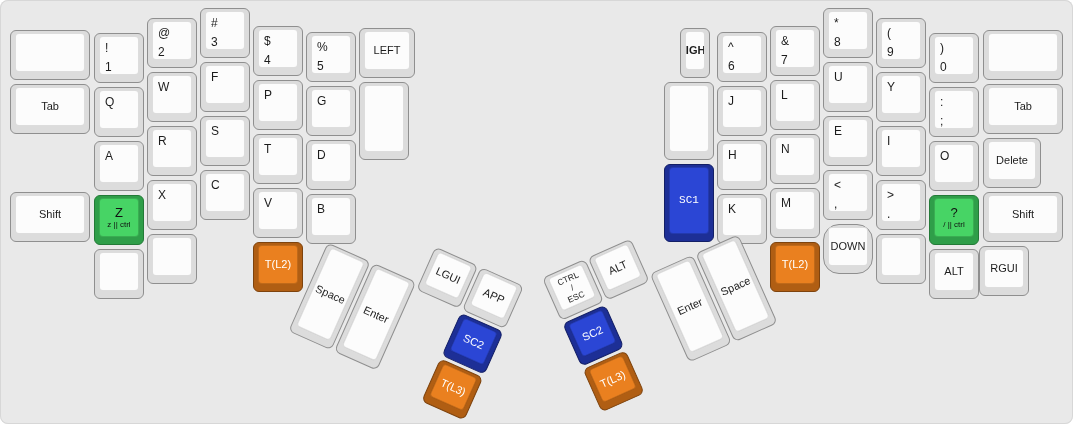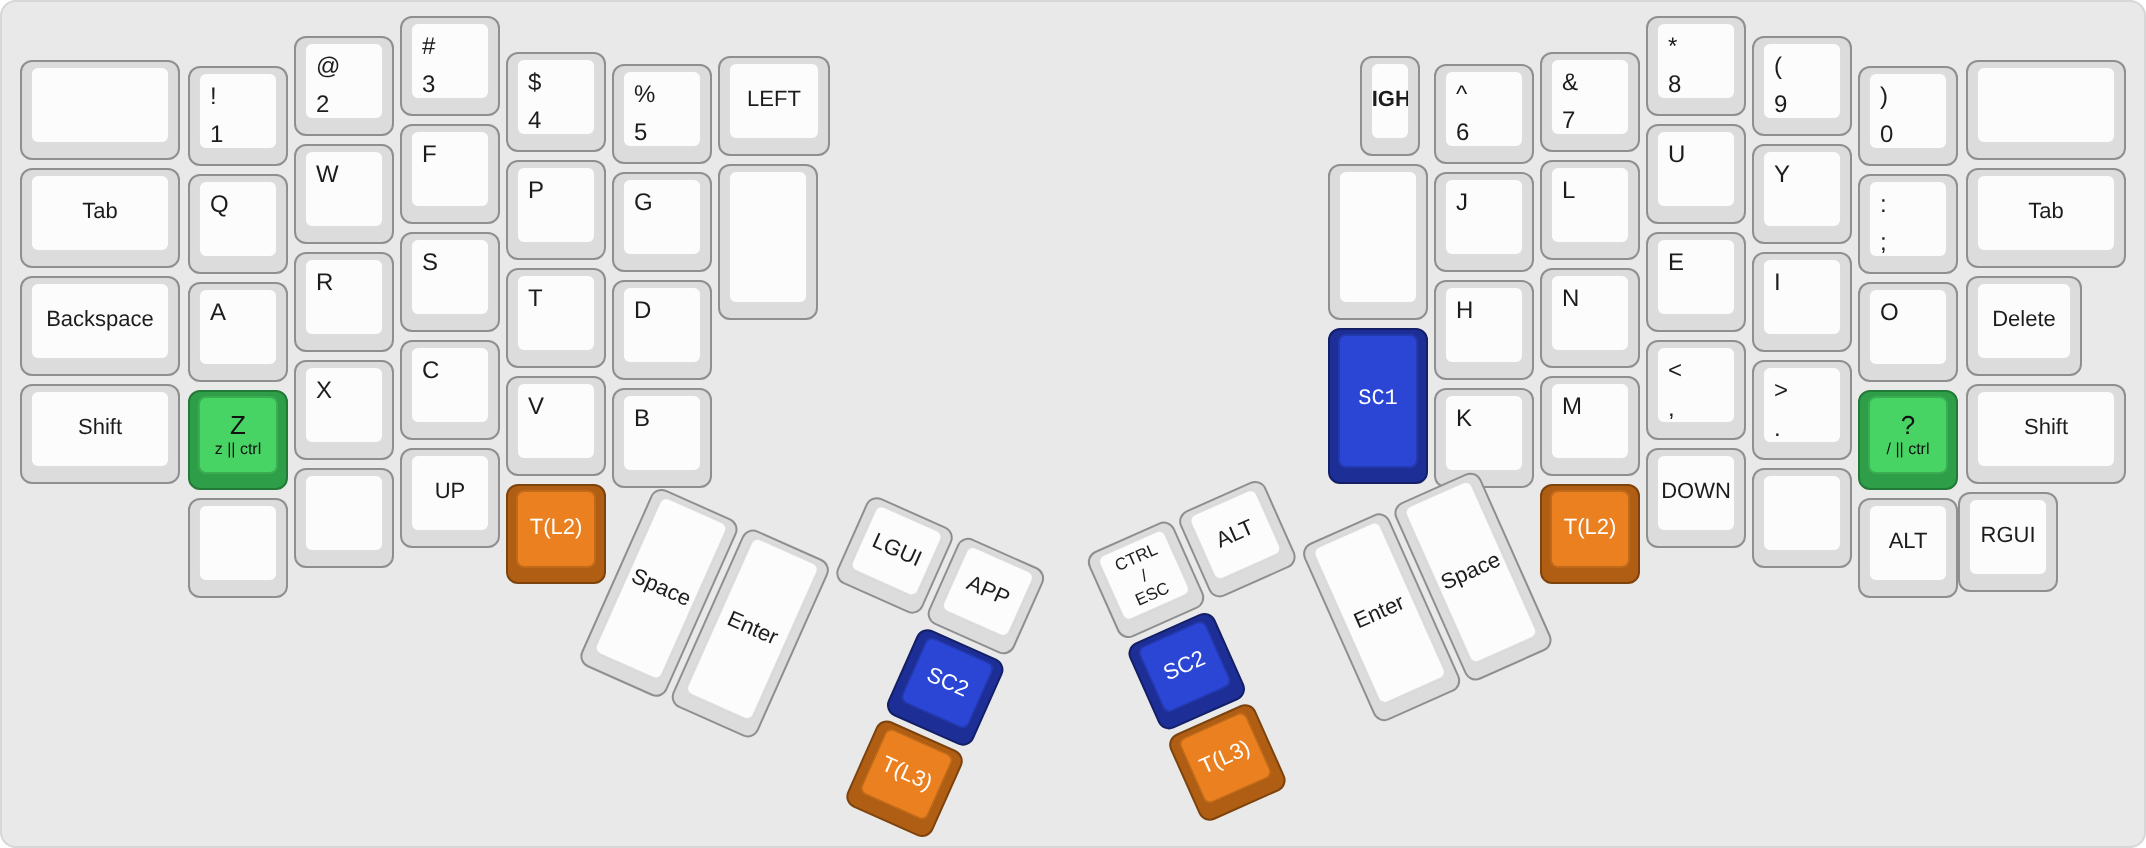--- a/index.html
+++ b/index.html
@@ -53,25 +53,20 @@
 
 <div id="board" style="width: 1073px; height: 424px; background: rgb(233, 233, 233);">
     <div class="key white" style="left: 10px; top: 30px; width: 80px; height: 50px;">
       <div class="key-top tl"></div>
     </div>
     <div class="key white" style="left: 10px; top: 84px; width: 80px; height: 50px;">
       <div class="key-top center">
         <div class="legend">Tab</div>
       </div>
     </div>
-    <div class="key white" style="left: 10px; top: 138px; width: 80px; height: 50px;">
-      <div class="key-top center">
-        <div class="legend">Backspace</div>
-      </div>
-    </div>
     <div class="key white" style="left: 10px; top: 192px; width: 80px; height: 50px;">
       <div class="key-top center">
         <div class="legend">Shift</div>
       </div>
     </div>
     <div class="key white" style="left: 94px; top: 33px; width: 50px; height: 50px;">
       <div class="key-top tl">
         <div class="legend">!</div>
         <div class="legend">1</div>
       </div>
@@ -133,25 +128,20 @@
     <div class="key white" style="left: 200px; top: 116px; width: 50px; height: 50px;">
       <div class="key-top tl">
         <div class="legend">S</div>
       </div>
     </div>
     <div class="key white" style="left: 200px; top: 170px; width: 50px; height: 50px;">
       <div class="key-top tl">
         <div class="legend">C</div>
       </div>
     </div>
-    <div class="key white" style="left: 200px; top: 224px; width: 50px; height: 50px;">
-      <div class="key-top center">
-        <div class="legend">UP</div>
-      </div>
-    </div>
     <div class="key white" style="left: 253px; top: 26px; width: 50px; height: 50px;">
       <div class="key-top tl">
         <div class="legend">$</div>
         <div class="legend">4</div>
       </div>
     </div>
     <div class="key white" style="left: 253px; top: 80px; width: 50px; height: 50px;">
       <div class="key-top tl">
         <div class="legend">P</div>
       </div>
@@ -275,21 +265,21 @@
       <div class="key-top tl">
         <div class="legend">E</div>
       </div>
     </div>
     <div class="key white" style="left: 823px; top: 170px; width: 50px; height: 50px;">
       <div class="key-top tl">
         <div class="legend">&lt;</div>
         <div class="legend">,</div>
       </div>
     </div>
-    <div class="key white" style="left: 823px; top: 224px; width: 50px; height: 50px;">
+    <div class="key white" style="left: 823px; top: 224px; width: 50px; height: 50px; border-radius: 16px;">
       <div class="key-top center">
         <div class="legend">DOWN</div>
       </div>
     </div>
     <div class="key white" style="left: 876px; top: 18px; width: 50px; height: 50px;">
       <div class="key-top tl">
         <div class="legend">(</div>
         <div class="legend">9</div>
       </div>
     </div>

